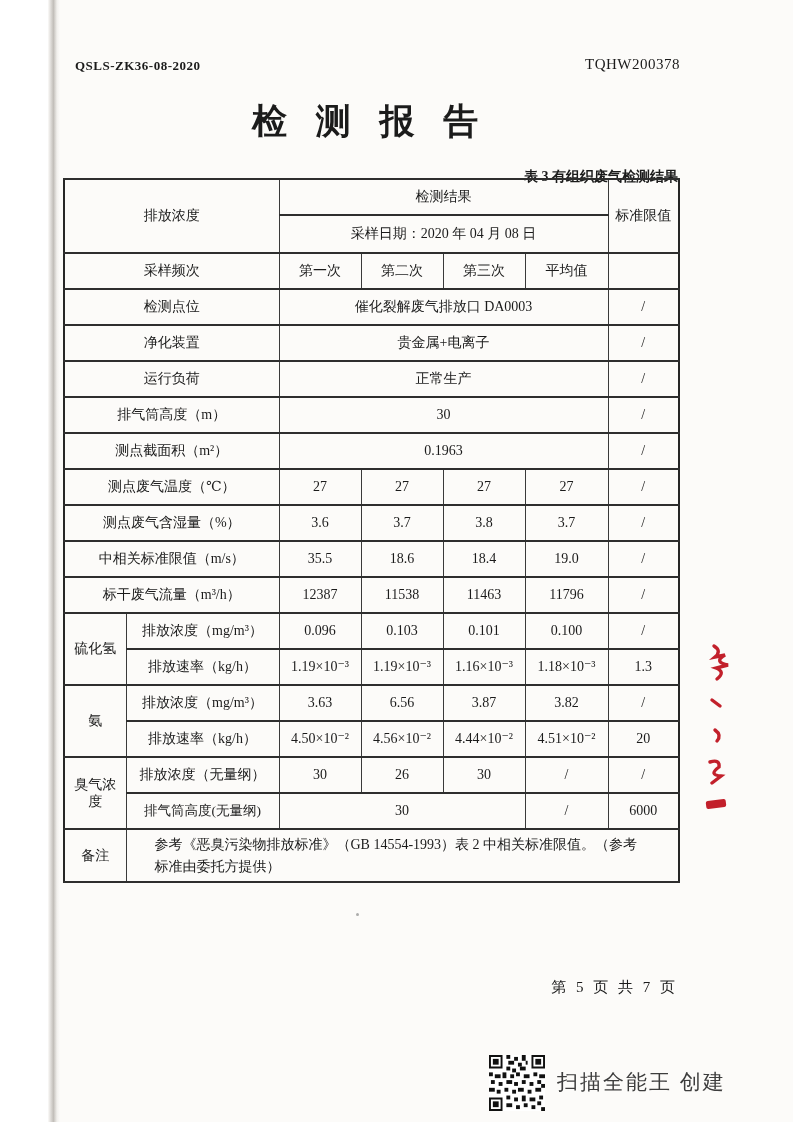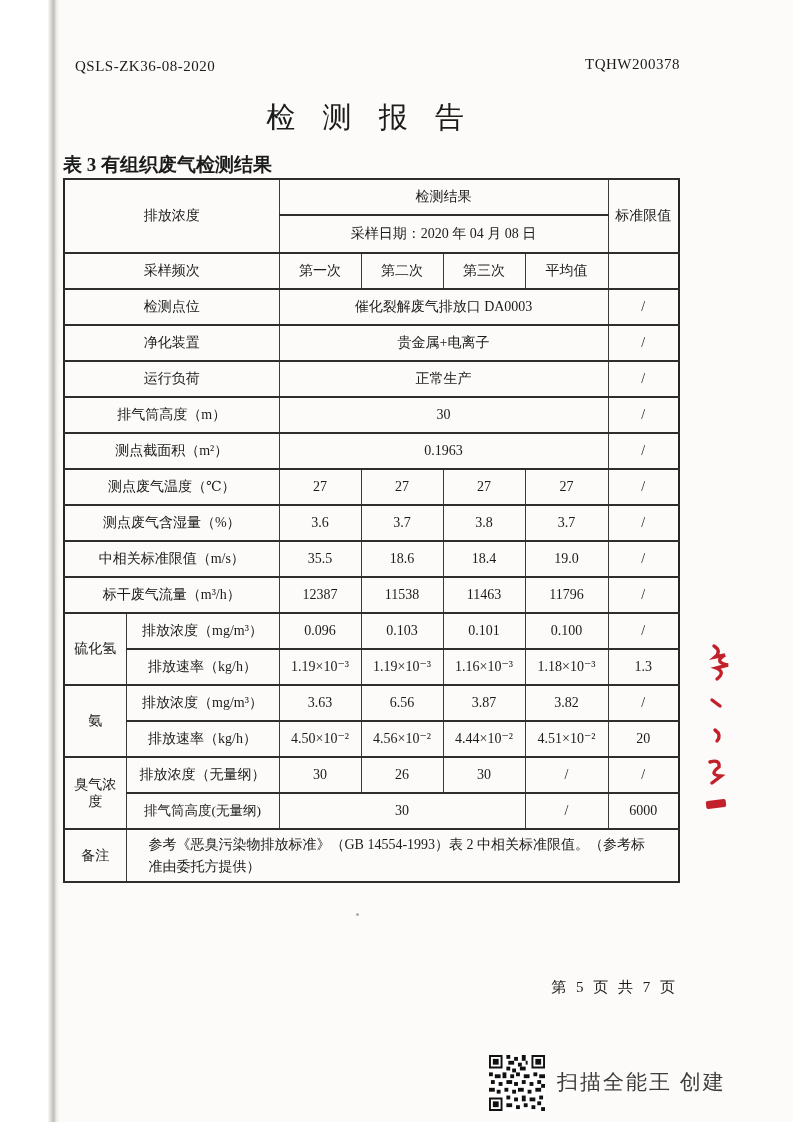--- a/index.html
+++ b/index.html
@@ -10,38 +10,38 @@
     font-family:"Liberation Serif","DejaVu Serif",serif;
     color:#1b1b1b;
   }
   .scan-edge {
     position:absolute; left:48px; top:0; width:12px; height:1122px;
     background:linear-gradient(to right, rgba(255,255,255,0), rgba(140,134,126,.65) 45%, rgba(200,196,190,.25) 75%, rgba(255,255,255,0));
     opacity:.8;
   }
   .scan-edge-fade { position:absolute; left:0; top:0; width:48px; height:1122px; background:#fff; }
   .codes { position:absolute; top:58px; left:63px; width:615px; }
-  .code-left { position:absolute; left:12px; top:0; font-size:15px; font-weight:400; letter-spacing:.5px; }
+  .code-left { position:absolute; left:12px; top:0; font-size:13px; font-weight:700; letter-spacing:.5px; }
   .code-right { position:absolute; left:522px; top:-2px; font-size:15px; font-weight:400; letter-spacing:.5px; }
-  .title { position:absolute; top:98px; left:0; width:740px; text-align:center; font-size:29px; font-weight:normal; letter-spacing:10px; }
-  .caption { position:absolute; top:152px; left:63px; width:615px; text-align:left; font-size:19px; font-weight:bold; }
+  .title { position:absolute; top:98px; left:0; width:740px; text-align:center; font-size:35px; font-weight:bold; letter-spacing:10px; }
+  .caption { position:absolute; top:168px; left:63px; width:615px; text-align:right; font-size:14px; font-weight:bold; }
   table.report {
     position:absolute; left:63px; top:178px; width:615px;
     border-collapse:collapse; table-layout:fixed;
     border:2px solid #262626;
   }
   table.report td {
     border-left:1px solid #3a3a3a; border-right:1px solid #3a3a3a;
     border-top:2px solid #2e2e2e; border-bottom:2px solid #2e2e2e;
     text-align:center; vertical-align:middle;
     font-size:14px; padding:2px 3px; height:36px; line-height:1.25;
     overflow:hidden;
   }
   table.report td.lbl { font-size:14px; }
-  table.report td.remark-text { text-align:left; padding:4px 22px; line-height:1.55; }
+  table.report td.remark-text { text-align:left; padding:4px 28px; line-height:1.55; }
   tr.remark-row td { height:48px; }
   .footer { position:absolute; top:978px; left:63px; width:615px; text-align:right; font-size:15px; letter-spacing:3px; }
   .speck { position:absolute; left:356px; top:913px; width:3px; height:3px; background:#8a8a8a; border-radius:50%; opacity:.7; }
   .seal { position:absolute; left:699px; top:630px; width:36px; height:200px; }
   .qr { position:absolute; left:489px; top:1055px; width:56px; height:56px; }
   .scanner-text { position:absolute; left:557px; top:1068px; font-size:21px; color:#3d3d3d; letter-spacing:2px; font-family:"Liberation Sans","DejaVu Sans",sans-serif; }
 </style>
 </head>
 <body>
 

